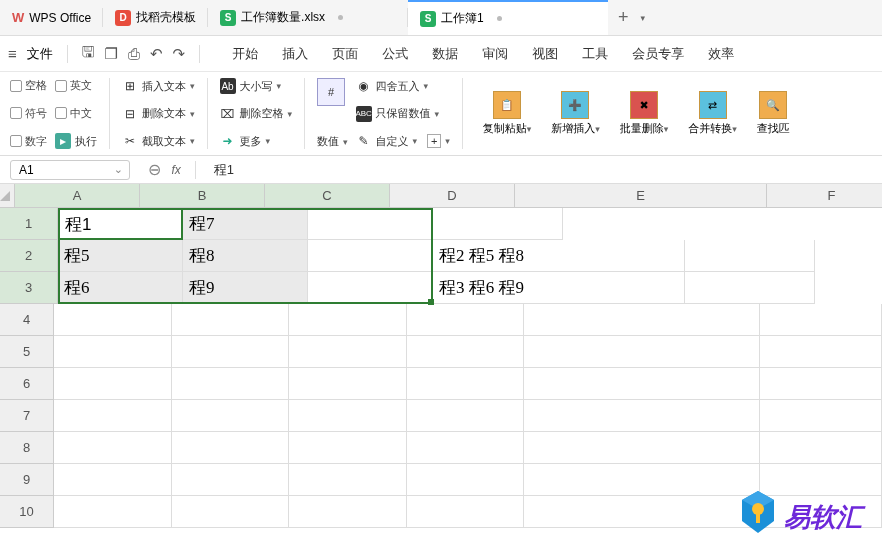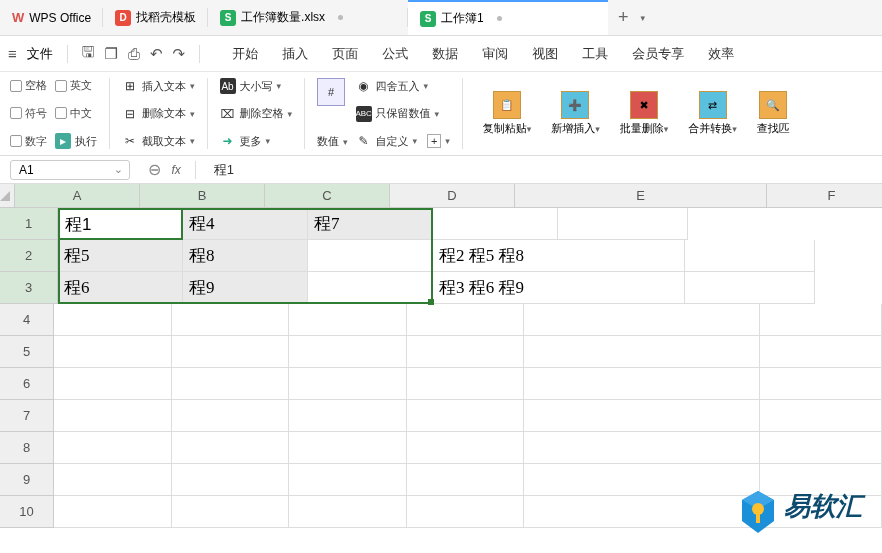--- a/index.html
+++ b/index.html
@@ -56,21 +56,21 @@
 .row-h { width: 58px; background: #efefef; border-right: 1px solid #ccc; border-bottom: 1px solid #ccc; display: flex; align-items: center; justify-content: center; font-size: 13px; color: #555; }
 .row-h.sel { background: #d8e8d8; }
 .row { display: flex; height: 32px; }
 .cell { border-right: 1px solid #ddd; border-bottom: 1px solid #ddd; display: flex; align-items: center; padding: 0 6px; font-size: 17px; font-family: "SimSun", serif; }
 .cell.sel { background: #eaeaea; }
 
 .selection-box { position: absolute; border: 2px solid #2e7d32; pointer-events: none; }
 .active-cell { position: absolute; border: 2px solid #2e7d32; background: #fff; pointer-events: none; display: flex; align-items: center; padding: 0 5px; font-size: 17px; font-family: "SimSun", serif; }
 .sel-handle { position: absolute; width: 6px; height: 6px; background: #2e7d32; right: -3px; bottom: -3px; }
 
-.watermark { position: absolute; right: 20px; bottom: 18px; display: flex; align-items: flex-start; gap: 6px; font-size: 26px; font-weight: bold; color: #0c4a6e; font-style: italic; }
+.watermark { position: absolute; right: 20px; bottom: 18px; display: flex; align-items: flex-end; gap: 6px; font-size: 26px; font-weight: bold; color: #6d28d9; font-style: italic; }
 .wm-icon { width: 40px; height: 46px; }
 </style>
 </head>
 <body>
 
 <div class="tab-bar">
   <div class="tab sep">
     <span class="wps-icon">W</span>
     <span>WPS Office</span>
   </div>
@@ -266,21 +266,20 @@
         <div class="col-h sel" style="width: 125px;">C</div>
         <div class="col-h" style="width: 125px;">D</div>
         <div class="col-h" style="width: 252px;">E</div>
         <div class="col-h" style="width: 130px;">F</div>
       </div>
   </div>
   <div id="grid-rows">
       <div class="row">
         <div class="row-h sel">1</div>
         <div class="cell sel" style="width: 125px;">程1</div>
-        <div class="cell sel" style="width: 125px;">程4</div>
         <div class="cell sel" style="width: 125px;">程7</div>
         <div class="cell" style="width: 125px;"></div>
         <div class="cell" style="width: 130px;"></div>
       </div>
       <div class="row">
         <div class="row-h sel">2</div>
         <div class="cell sel" style="width: 125px;">程5</div>
         <div class="cell sel" style="width: 125px;">程8</div>
         <div class="cell" style="width: 125px;"></div>
         <div class="cell" style="width: 252px;">程2  程5  程8</div>

